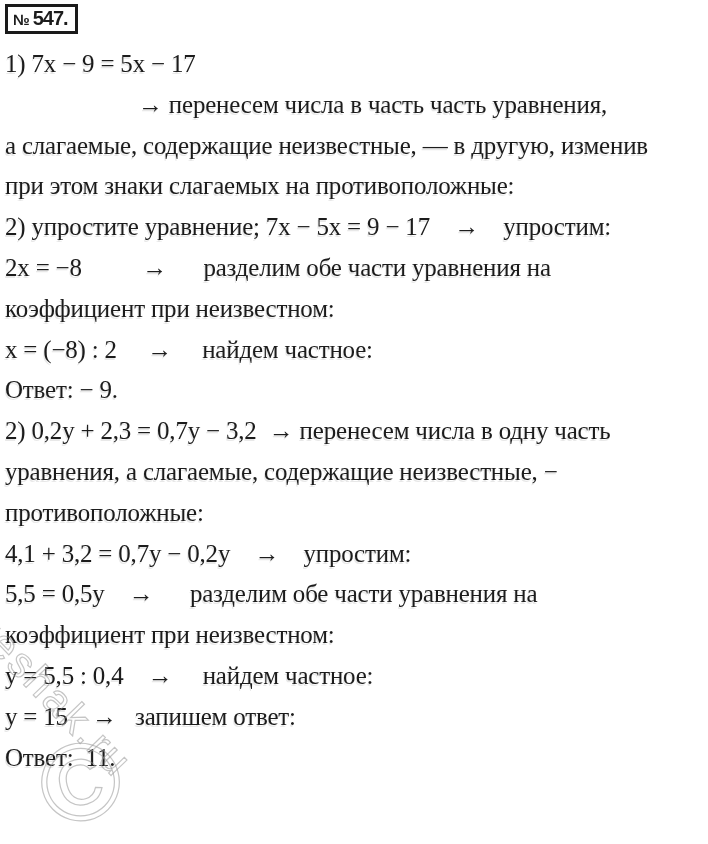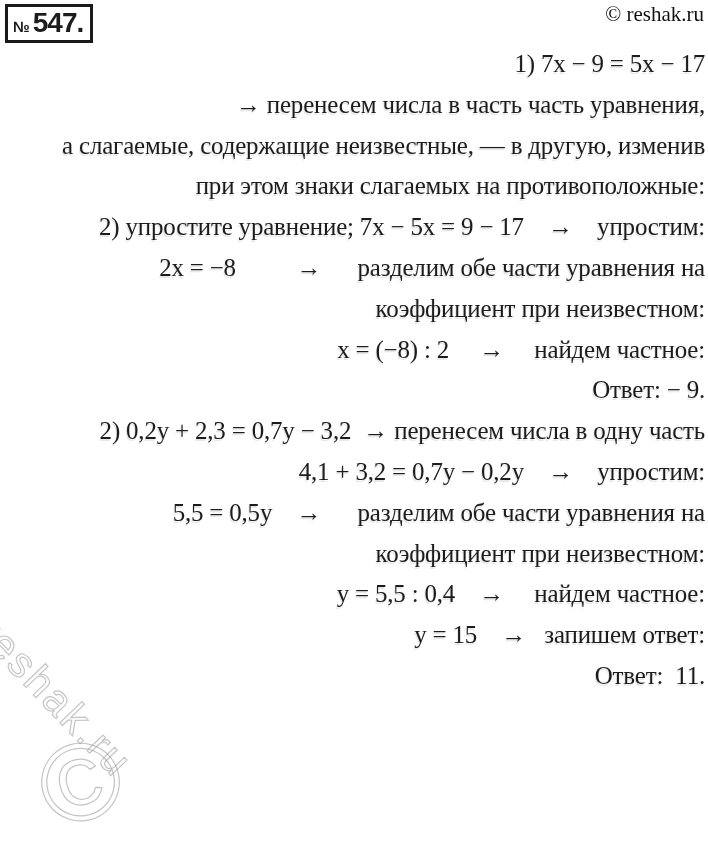--- a/index.html
+++ b/index.html
@@ -19,40 +19,39 @@
   
   .number-box {
     position: absolute; left: 5px; top: 4px;
     border: 3px solid #1a1a1a;
     padding: 0 7px 1px 5px;
     display: flex; align-items: baseline; gap: 3px;
     background: #fff;
     font-family: "Liberation Sans", sans-serif;
   }
   .number-box .no-sign { font-size: 15px; font-weight: 700; }
-  .number-box .no-value { font-size: 28px; font-weight: 700; letter-spacing: -1px; }
+  .number-box .no-value { font-size: 20px; font-weight: 700; letter-spacing: -1px; }
 
   .site-credit {
     position: absolute; right: 4px; top: 2px;
     font-size: 21px;
     font-family: "Liberation Serif", serif;
     color: #111;
   }
 
   
   .solution {
     position: absolute; left: 5px; top: 44px; width: 700px;
   }
   .line {
     font-size: 25px;
     line-height: 40.8px;
     white-space: pre-wrap;
     letter-spacing: -0.2px;
     text-shadow: -1px 2px 0 rgba(150,150,150,0.22);
-    text-align: right;
   }
   .line.indent { padding-left: 133px; }
 
   
   .wm {
     position: absolute;
     color: transparent;
     -webkit-text-stroke: 1.2px rgba(150,150,150,0.55);
     text-shadow: none;
     font-family: "Liberation Sans", sans-serif;
@@ -75,33 +74,34 @@
 </head>
 <body>
 
 <div class="page">
 
   <div class="number-box">
     <span class="no-sign">№</span>
     <span class="no-value">547.</span>
   </div>
 
-  <div class="site-credit">© reshak.ru</div>
 
   <div class="solution">
     <div class="line">1) 7x − 9 = 5x − 17</div>
     <div class="line indent">→ перенесем числа в часть часть уравнения,</div>
     <div class="line">а слагаемые, содержащие неизвестные, — в другую, изменив</div>
     <div class="line">при этом знаки слагаемых на противоположные:</div>
     <div class="line">2) упростите уравнение; 7x − 5x = 9 − 17    →    упростим:</div>
     <div class="line">2x = −8          →      разделим обе части уравнения на</div>
     <div class="line">коэффициент при неизвестном:</div>
     <div class="line">x = (−8) : 2     →     найдем частное:</div>
     <div class="line">Ответ: − 9.</div>
     <div class="line">2) 0,2y + 2,3 = 0,7y − 3,2  → перенесем числа в одну часть</div>
+    <div class="line">уравнения, а слагаемые, содержащие неизвестные, −</div>
+    <div class="line">противоположные:</div>
     <div class="line">4,1 + 3,2 = 0,7y − 0,2y    →    упростим:</div>
     <div class="line">5,5 = 0,5y    →      разделим обе части уравнения на</div>
     <div class="line">коэффициент при неизвестном:</div>
     <div class="line">y = 5,5 : 0,4    →     найдем частное:</div>
     <div class="line">y = 15    →   запишем ответ:</div>
     <div class="line">Ответ:  11.</div>
   </div>
 
   <div class="wm wm-text">reshak.ru</div>
   <div class="wm wm-copyright">©</div>

